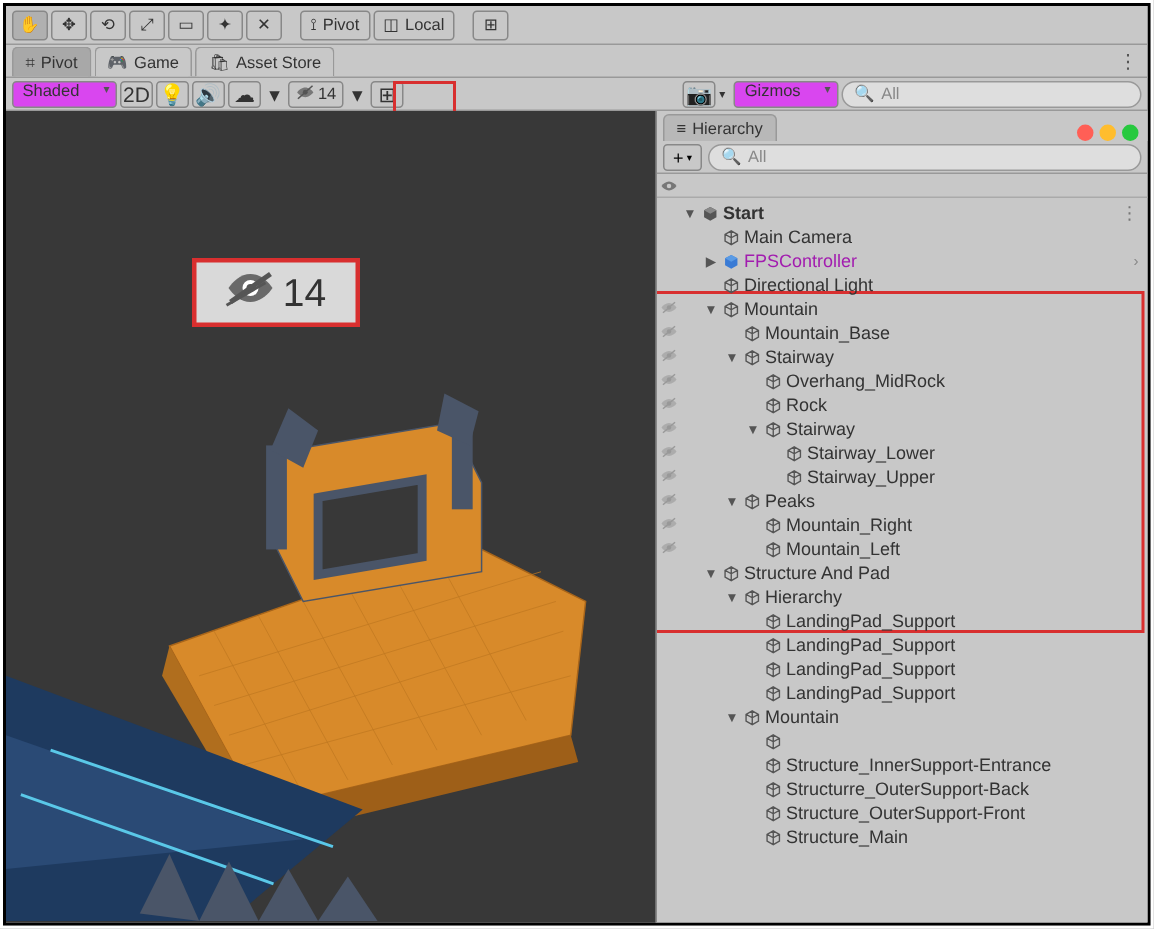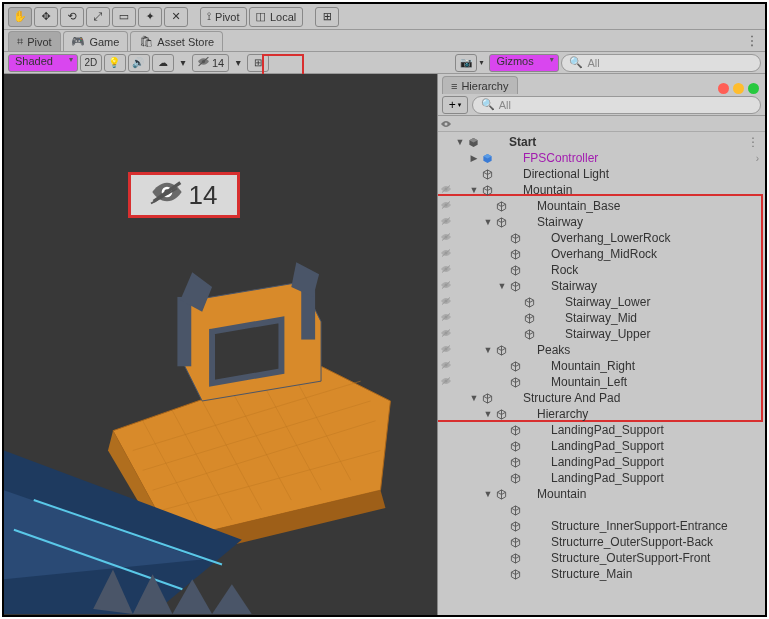--- a/index.html
+++ b/index.html
@@ -17,21 +17,21 @@
   .tab-bar { height: 22px; background: #c8c8c8; display: flex; align-items: flex-end; padding-left: 4px; border-bottom: 1px solid #999; }
   .tab { height: 20px; padding: 2px 8px; background: #c8c8c8; border: 1px solid #999; border-bottom: none; border-radius: 4px 4px 0 0; font-size: 11px; color: #333; display: flex; align-items: center; gap: 4px; margin-right: 2px; }
   .tab.active { background: #a8a8a8; }
   .tab-bar .spacer { flex: 1; }
   .tab-bar .burger { width: 18px; height: 18px; font-size: 13px; color: #555; text-align: center; margin-right: 4px; }
 
   
   .scene-toolbar { height: 22px; background: #c8c8c8; display: flex; align-items: center; padding: 0 4px; gap: 2px; border-bottom: 1px solid #999; font-size: 11px; color: #333; }
   .dropdown { height: 18px; padding: 0 24px 0 6px; background: #d946ef; border: 1px solid #888; border-radius: 3px; font-size: 11px; position: relative; display: flex; align-items: flex-start; }
   .dropdown::after { content: "▾"; position: absolute; right: 4px; font-size: 8px; color: #555; }
-  .mini-btn { width: 22px; height: 18px; background: #c8c8c8; border: 1px solid #888; border-radius: 3px; display: flex; align-items: center; justify-content: center; font-size: 10px; }
+  .mini-btn { width: 22px; height: 18px; background: #c8c8c8; border: 1px solid #888; border-radius: 3px; display: flex; align-items: center; justify-content: center; font-size: 14px; }
   .hidden-count { height: 18px; padding: 0 4px; background: #c8c8c8; border: 1px solid #888; border-radius: 3px; display: flex; align-items: center; gap: 2px; font-size: 11px; }
   .search-box { flex: 1; height: 18px; background: #dedede; border: 1px solid #999; border-radius: 10px; padding: 0 8px; font-size: 11px; color: #888; display: flex; align-items: center; gap: 4px; }
 
   
   .main-area { position: absolute; top: 70px; left: 0; right: 0; bottom: 0; display: flex; }
   .viewport { flex: 1; background: #383838; position: relative; overflow: hidden; }
 
   
   .callout { position: absolute; top: 98px; left: 124px; width: 112px; height: 46px; background: #d9d9d9; border: 3px solid #d82f2f; display: flex; align-items: center; justify-content: center; gap: 6px; }
   .callout .eye { font-size: 26px; color: #555; position: relative; }
@@ -57,21 +57,21 @@
   .eye-col-head { width: 16px; height: 18px; display: flex; align-items: center; justify-content: center; font-size: 11px; color: #666; }
 
   .tree { flex: 1; overflow: auto; font-size: 12px; color: #333; padding: 2px 0; position: relative; }
   .tree-row { height: 16px; display: flex; align-items: center; position: relative; white-space: nowrap; }
   .vis { width: 16px; text-align: center; font-size: 11px; color: #888; flex-shrink: 0; }
   .vis.hidden-eye { position: relative; }
   .vis.hidden-eye svg { width: 12px; height: 12px; }
   .arrow { width: 12px; text-align: center; font-size: 9px; color: #555; flex-shrink: 0; }
   .cube-icon { width: 14px; display: flex; align-items: center; justify-content: center; flex-shrink: 0; }
   .cube-icon svg { width: 11px; height: 11px; }
-  .row-label { padding-left: 2px; margin-left: 27px; }
+  .row-label { padding-left: 2px; }
   .prefab .row-label { color: #a21caf; }
   .tree-row .chev-right { position: absolute; right: 6px; font-size: 10px; color: #888; }
   .tree-row .vdots { position: absolute; right: 6px; font-size: 12px; color: #777; }
 
   .redbox-hier { position: absolute; border: 2px solid #d82f2f; pointer-events: none; }
 </style>
 </head>
 <body>
 
 <div class="frame">
@@ -239,20 +239,31 @@
             <div class="arrow">▼</div>
             <div class="cube-icon">
               <svg viewBox="0 0 24 24">
                 <path fill="#555" d="M12 2l9 5v10l-9 5-9-5V7z"></path>
                 <path fill="#888" d="M12 2l9 5-9 5-9-5z"></path>
               </svg>
             </div>
             <div class="row-label" style="font-weight: bold;">Start</div>
             <div class="vdots">⋮</div>
           </div>
+          <div class="tree-row">
+            <div class="vis"></div>
+            <div style="width: 14px; flex-shrink: 0;"></div>
+            <div class="arrow"></div>
+            <div class="cube-icon">
+              <svg viewBox="0 0 24 24">
+                <path fill="none" stroke="#555" stroke-width="2" d="M12 2l9 5v10l-9 5-9-5V7z M12 2v10 M12 12l9-5 M12 12l-9-5 M12 12v10"></path>
+              </svg>
+            </div>
+            <div class="row-label">Main Camera</div>
+          </div>
           <div class="tree-row prefab">
             <div class="vis"></div>
             <div style="width: 14px; flex-shrink: 0;"></div>
             <div class="arrow">▶</div>
             <div class="cube-icon">
               <svg viewBox="0 0 24 24">
                 <path fill="#3a7bd5" d="M12 2l9 5v10l-9 5-9-5V7z"></path>
                 <path fill="#5a9be5" d="M12 2l9 5-9 5-9-5z"></path>
               </svg>
             </div>
@@ -321,35 +332,20 @@
                 <circle cx="12" cy="12" r="3" fill="#999"></circle>
                 <line x1="4" y1="19" x2="20" y2="5" stroke="#999" stroke-width="2"></line>
               </svg></div>
             <div style="width: 42px; flex-shrink: 0;"></div>
             <div class="arrow"></div>
             <div class="cube-icon">
               <svg viewBox="0 0 24 24">
                 <path fill="none" stroke="#555" stroke-width="2" d="M12 2l9 5v10l-9 5-9-5V7z M12 2v10 M12 12l9-5 M12 12l-9-5 M12 12v10"></path>
               </svg>
             </div>
-            <div class="row-label">Overhang_LowerRock</div>
-          </div>
-          <div class="tree-row">
-            <div class="vis hidden-eye"><svg viewBox="0 0 24 24">
-                <path fill="#999" d="M12 6c4 0 8 3 10 6-2 3-6 6-10 6S4 15 2 12c2-3 6-6 10-6z" opacity="0.6"></path>
-                <circle cx="12" cy="12" r="3" fill="#999"></circle>
-                <line x1="4" y1="19" x2="20" y2="5" stroke="#999" stroke-width="2"></line>
-              </svg></div>
-            <div style="width: 42px; flex-shrink: 0;"></div>
-            <div class="arrow"></div>
-            <div class="cube-icon">
-              <svg viewBox="0 0 24 24">
-                <path fill="none" stroke="#555" stroke-width="2" d="M12 2l9 5v10l-9 5-9-5V7z M12 2v10 M12 12l9-5 M12 12l-9-5 M12 12v10"></path>
-              </svg>
-            </div>
             <div class="row-label">Overhang_MidRock</div>
           </div>
           <div class="tree-row">
             <div class="vis hidden-eye"><svg viewBox="0 0 24 24">
                 <path fill="#999" d="M12 6c4 0 8 3 10 6-2 3-6 6-10 6S4 15 2 12c2-3 6-6 10-6z" opacity="0.6"></path>
                 <circle cx="12" cy="12" r="3" fill="#999"></circle>
                 <line x1="4" y1="19" x2="20" y2="5" stroke="#999" stroke-width="2"></line>
               </svg></div>
             <div style="width: 42px; flex-shrink: 0;"></div>
             <div class="arrow"></div>
@@ -382,35 +378,20 @@
                 <line x1="4" y1="19" x2="20" y2="5" stroke="#999" stroke-width="2"></line>
               </svg></div>
             <div style="width: 56px; flex-shrink: 0;"></div>
             <div class="arrow"></div>
             <div class="cube-icon">
               <svg viewBox="0 0 24 24">
                 <path fill="none" stroke="#555" stroke-width="2" d="M12 2l9 5v10l-9 5-9-5V7z M12 2v10 M12 12l9-5 M12 12l-9-5 M12 12v10"></path>
               </svg>
             </div>
             <div class="row-label">Stairway_Lower</div>
-          </div>
-          <div class="tree-row">
-            <div class="vis hidden-eye"><svg viewBox="0 0 24 24">
-                <path fill="#999" d="M12 6c4 0 8 3 10 6-2 3-6 6-10 6S4 15 2 12c2-3 6-6 10-6z" opacity="0.6"></path>
-                <circle cx="12" cy="12" r="3" fill="#999"></circle>
-                <line x1="4" y1="19" x2="20" y2="5" stroke="#999" stroke-width="2"></line>
-              </svg></div>
-            <div style="width: 56px; flex-shrink: 0;"></div>
-            <div class="arrow"></div>
-            <div class="cube-icon">
-              <svg viewBox="0 0 24 24">
-                <path fill="none" stroke="#555" stroke-width="2" d="M12 2l9 5v10l-9 5-9-5V7z M12 2v10 M12 12l9-5 M12 12l-9-5 M12 12v10"></path>
-              </svg>
-            </div>
-            <div class="row-label">Stairway_Mid</div>
           </div>
           <div class="tree-row">
             <div class="vis hidden-eye"><svg viewBox="0 0 24 24">
                 <path fill="#999" d="M12 6c4 0 8 3 10 6-2 3-6 6-10 6S4 15 2 12c2-3 6-6 10-6z" opacity="0.6"></path>
                 <circle cx="12" cy="12" r="3" fill="#999"></circle>
                 <line x1="4" y1="19" x2="20" y2="5" stroke="#999" stroke-width="2"></line>
               </svg></div>
             <div style="width: 56px; flex-shrink: 0;"></div>
             <div class="arrow"></div>
             <div class="cube-icon">

